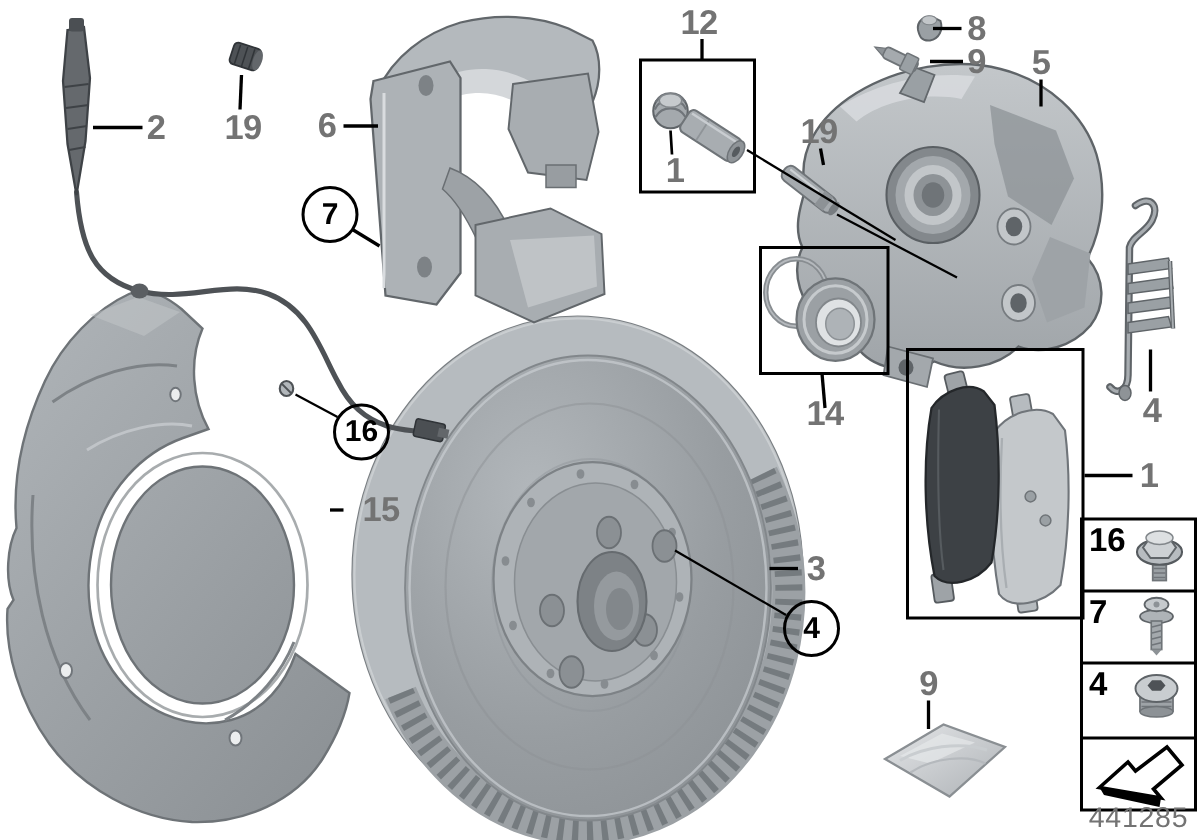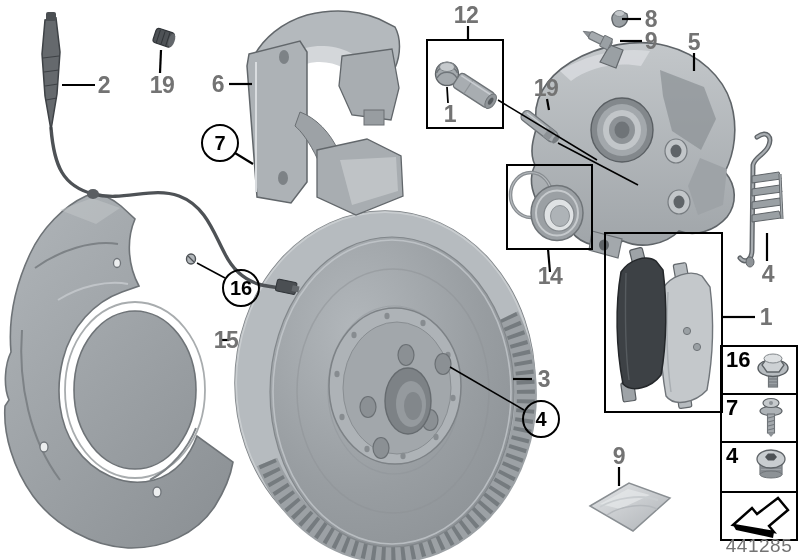--- a/index.html
+++ b/index.html
@@ -269,21 +269,21 @@
 <div class="callout" style="left:466px;top:15px;">12</div>
 <div class="callout" style="left:450px;top:114px;">1</div>
 <div class="callout" style="left:546px;top:88px;">19</div>
 <div class="callout" style="left:651px;top:19px;">8</div>
 <div class="callout" style="left:651px;top:41px;">9</div>
 <div class="callout" style="left:694px;top:42px;">5</div>
 <div class="callout" style="left:768px;top:274px;">4</div>
 <div class="callout" style="left:766px;top:317px;">1</div>
 <div class="callout" style="left:550px;top:276px;">14</div>
 <div class="callout" style="left:544px;top:379px;">3</div>
-<div class="callout" style="left:226px;top:340px;">15</div>
+<div class="callout" style="left:254px;top:340px;">15</div>
 <div class="callout" style="left:619px;top:456px;">9</div>
 
 <div class="callout-circled" style="left:220px;top:143px;">
       <span>7</span>
     </div>
 <div class="callout-circled" style="left:241px;top:288px;">
       <span>16</span>
     </div>
 <div class="callout-circled" style="left:541px;top:419px;">
       <span>4</span>

